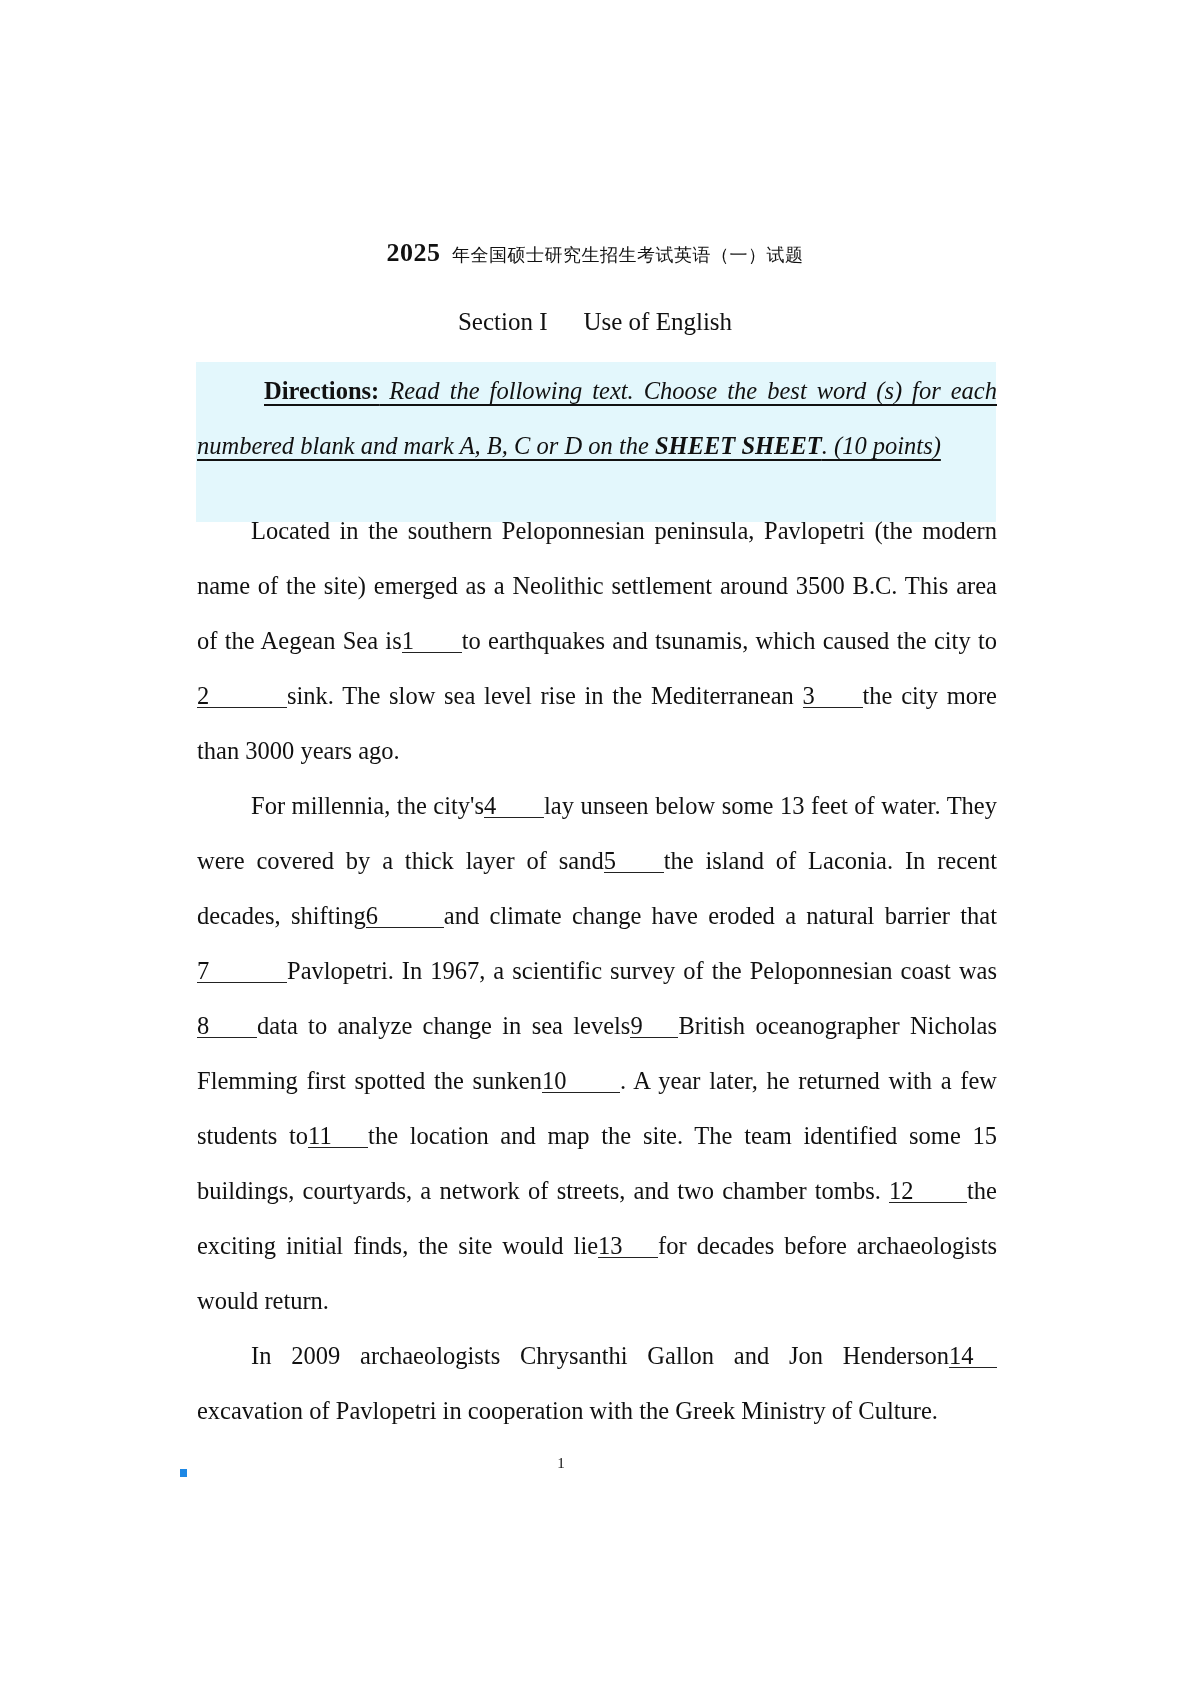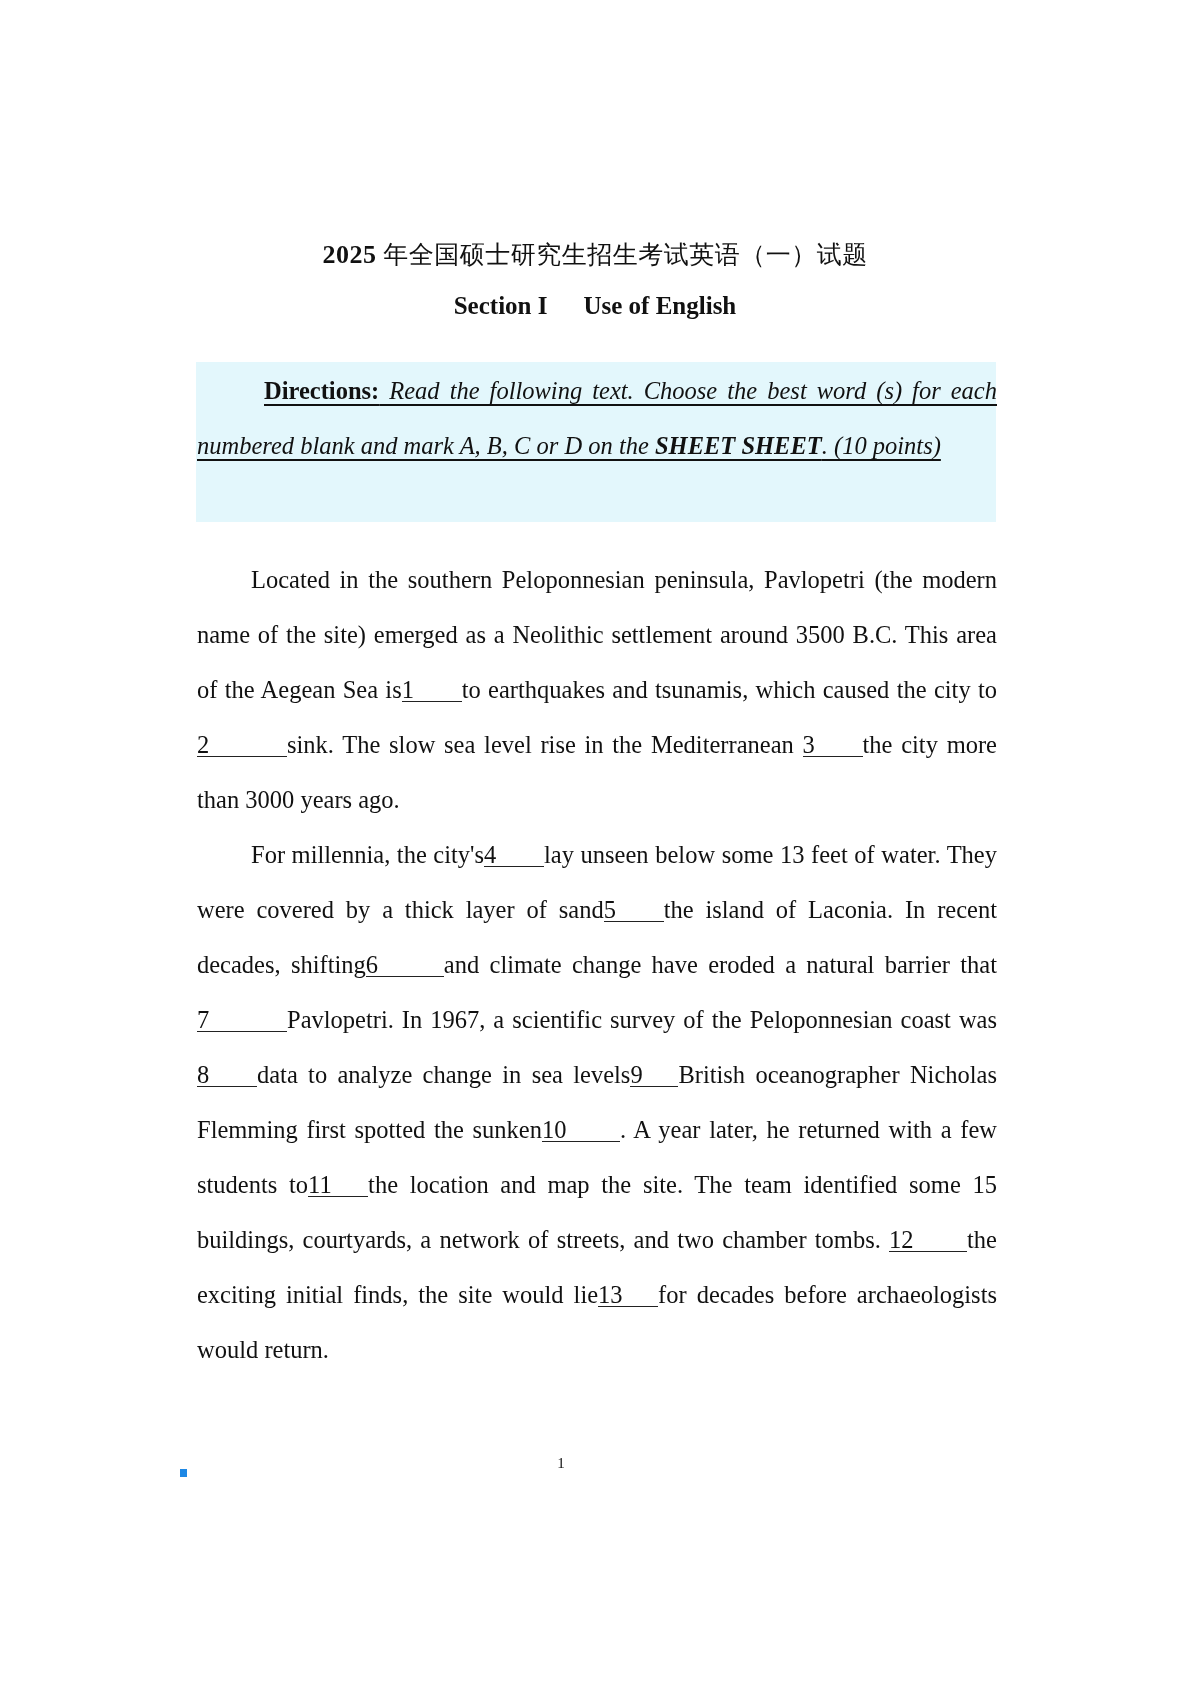--- a/index.html
+++ b/index.html
@@ -20,31 +20,31 @@
     top: 238px;
     left: 0;
     width: 1190px;
     text-align: center;
     font-size: 26px;
     font-weight: bold;
     letter-spacing: 0.5px;
   }
   .title .cn {
     font-weight: normal;
-    font-family: Liberation Serif, serif;
-    font-size: 25px;
+    font-family: Liberation Mono, monospace;
+    font-size: 18px;
   }
   .section-heading {
     position: absolute;
-    top: 292px;
+    top: 308px;
     left: 0;
     width: 1190px;
     text-align: center;
     font-size: 25px;
-    font-weight: bold;
+    font-weight: normal;
     font-family: "Liberation Serif", serif;
   }
   .section-heading .gap {
     display: inline-block;
     width: 36px;
   }
   .directions-box {
     position: absolute;
     top: 362px;
     left: 196px;
@@ -76,21 +76,21 @@
   }
   .directions .ans {
     font-style: italic;
     font-weight: bold;
   }
   .indent {
     display: inline-block;
     width: 54px;
   }
   .passage {
-    top: 552px;
+    top: 503px;
     font-family: Liberation Serif, serif;
   }
   .para {
     margin: 0;
   }
   .blank {
     display: inline-block;
     text-align: center;
     border-bottom: 1.5px solid #222;
     line-height: 22px;
@@ -135,16 +135,19 @@
   <span class="indent"></span><span class="label">Directions:</span><span class="ital"> Read the following text. Choose the best word (s) for each numbered blank and mark A, B, C or D on the </span><span class="ans">SHEET SHEET</span><span class="ital">. (10 points)</span>
 </div>
 
 <div class="text-block passage">
   <p class="para">
     <span class="indent"></span><span>Located in the southern Peloponnesian peninsula, Pavlopetri (the modern name of the site) emerged as a Neolithic settlement around 3500 B.C. This area of the Aegean Sea is</span><span class="blank w-m">1</span><span>to earthquakes and tsunamis, which caused the city to</span><span class="blank w-xl">2</span><span>sink. The slow sea level rise in the Mediterranean </span><span class="blank w-m">3</span><span>the city more than 3000 years ago.</span>
   </p>
   <p class="para">
     <span class="indent"></span><span>For millennia, the city's</span><span class="blank w-m">4</span><span>lay unseen below some 13 feet of water. They were covered by a thick layer of sand</span><span class="blank w-m">5</span><span>the island of Laconia. In recent decades, shifting</span><span class="blank w-l">6</span><span>and climate change have eroded a natural barrier that</span><span class="blank w-xl">7</span><span>Pavlopetri. In 1967, a scientific survey of the Peloponnesian coast was</span><span class="blank w-m">8</span><span>data to analyze change in sea levels</span><span class="blank w-s">9</span><span>British oceanographer Nicholas Flemming first spotted the sunken</span><span class="blank w-l">10</span><span>. A year later, he returned with a few students to</span><span class="blank w-m">11</span><span>the location and map the site. The team identified some 15 buildings, courtyards, a network of streets, and two chamber tombs. </span><span class="blank w-l">12</span><span>the exciting initial finds, the site would lie</span><span class="blank w-m">13</span><span>for decades before archaeologists would return.</span>
   </p>
+  <p class="para">
+    <span class="indent"></span><span>In 2009 archaeologists Chrysanthi Gallon and Jon Henderson</span><span class="blank w-s">14</span> <span>excavation of Pavlopetri in cooperation with the Greek Ministry of Culture.</span>
+  </p>
 </div>
 
 <div class="page-number">1</div>
 <div class="marker"></div>
 
 </body></html>

